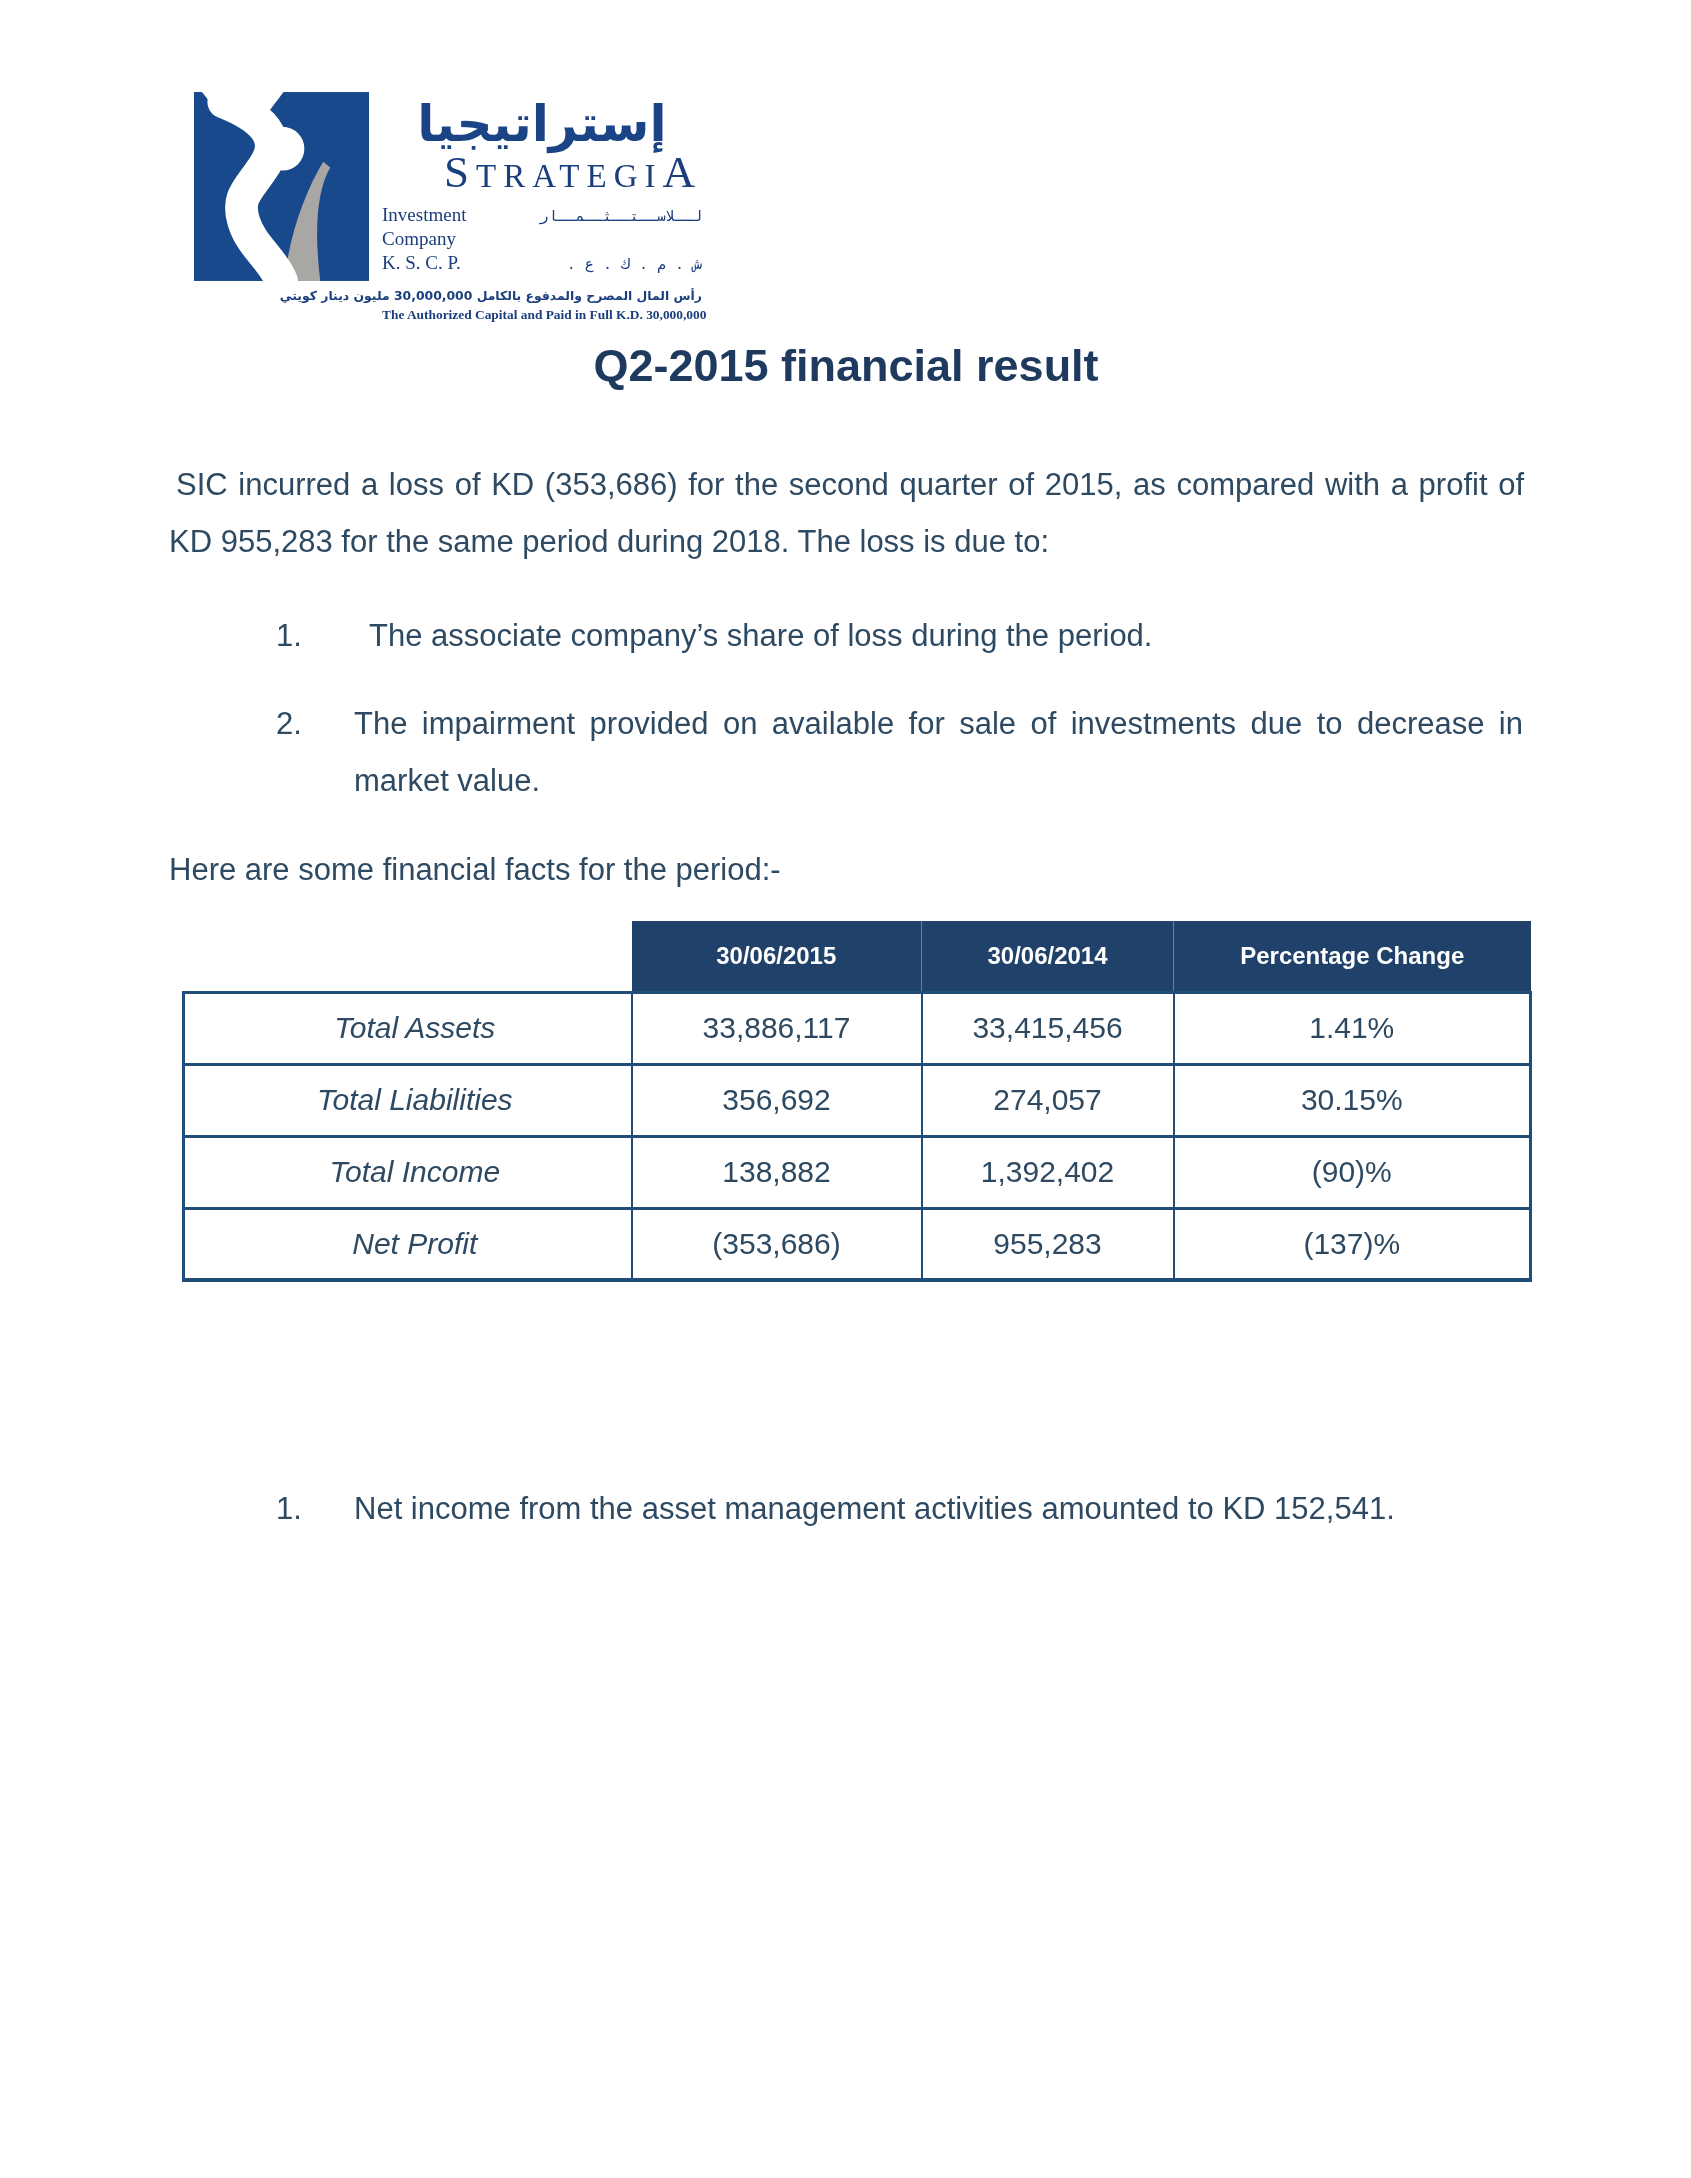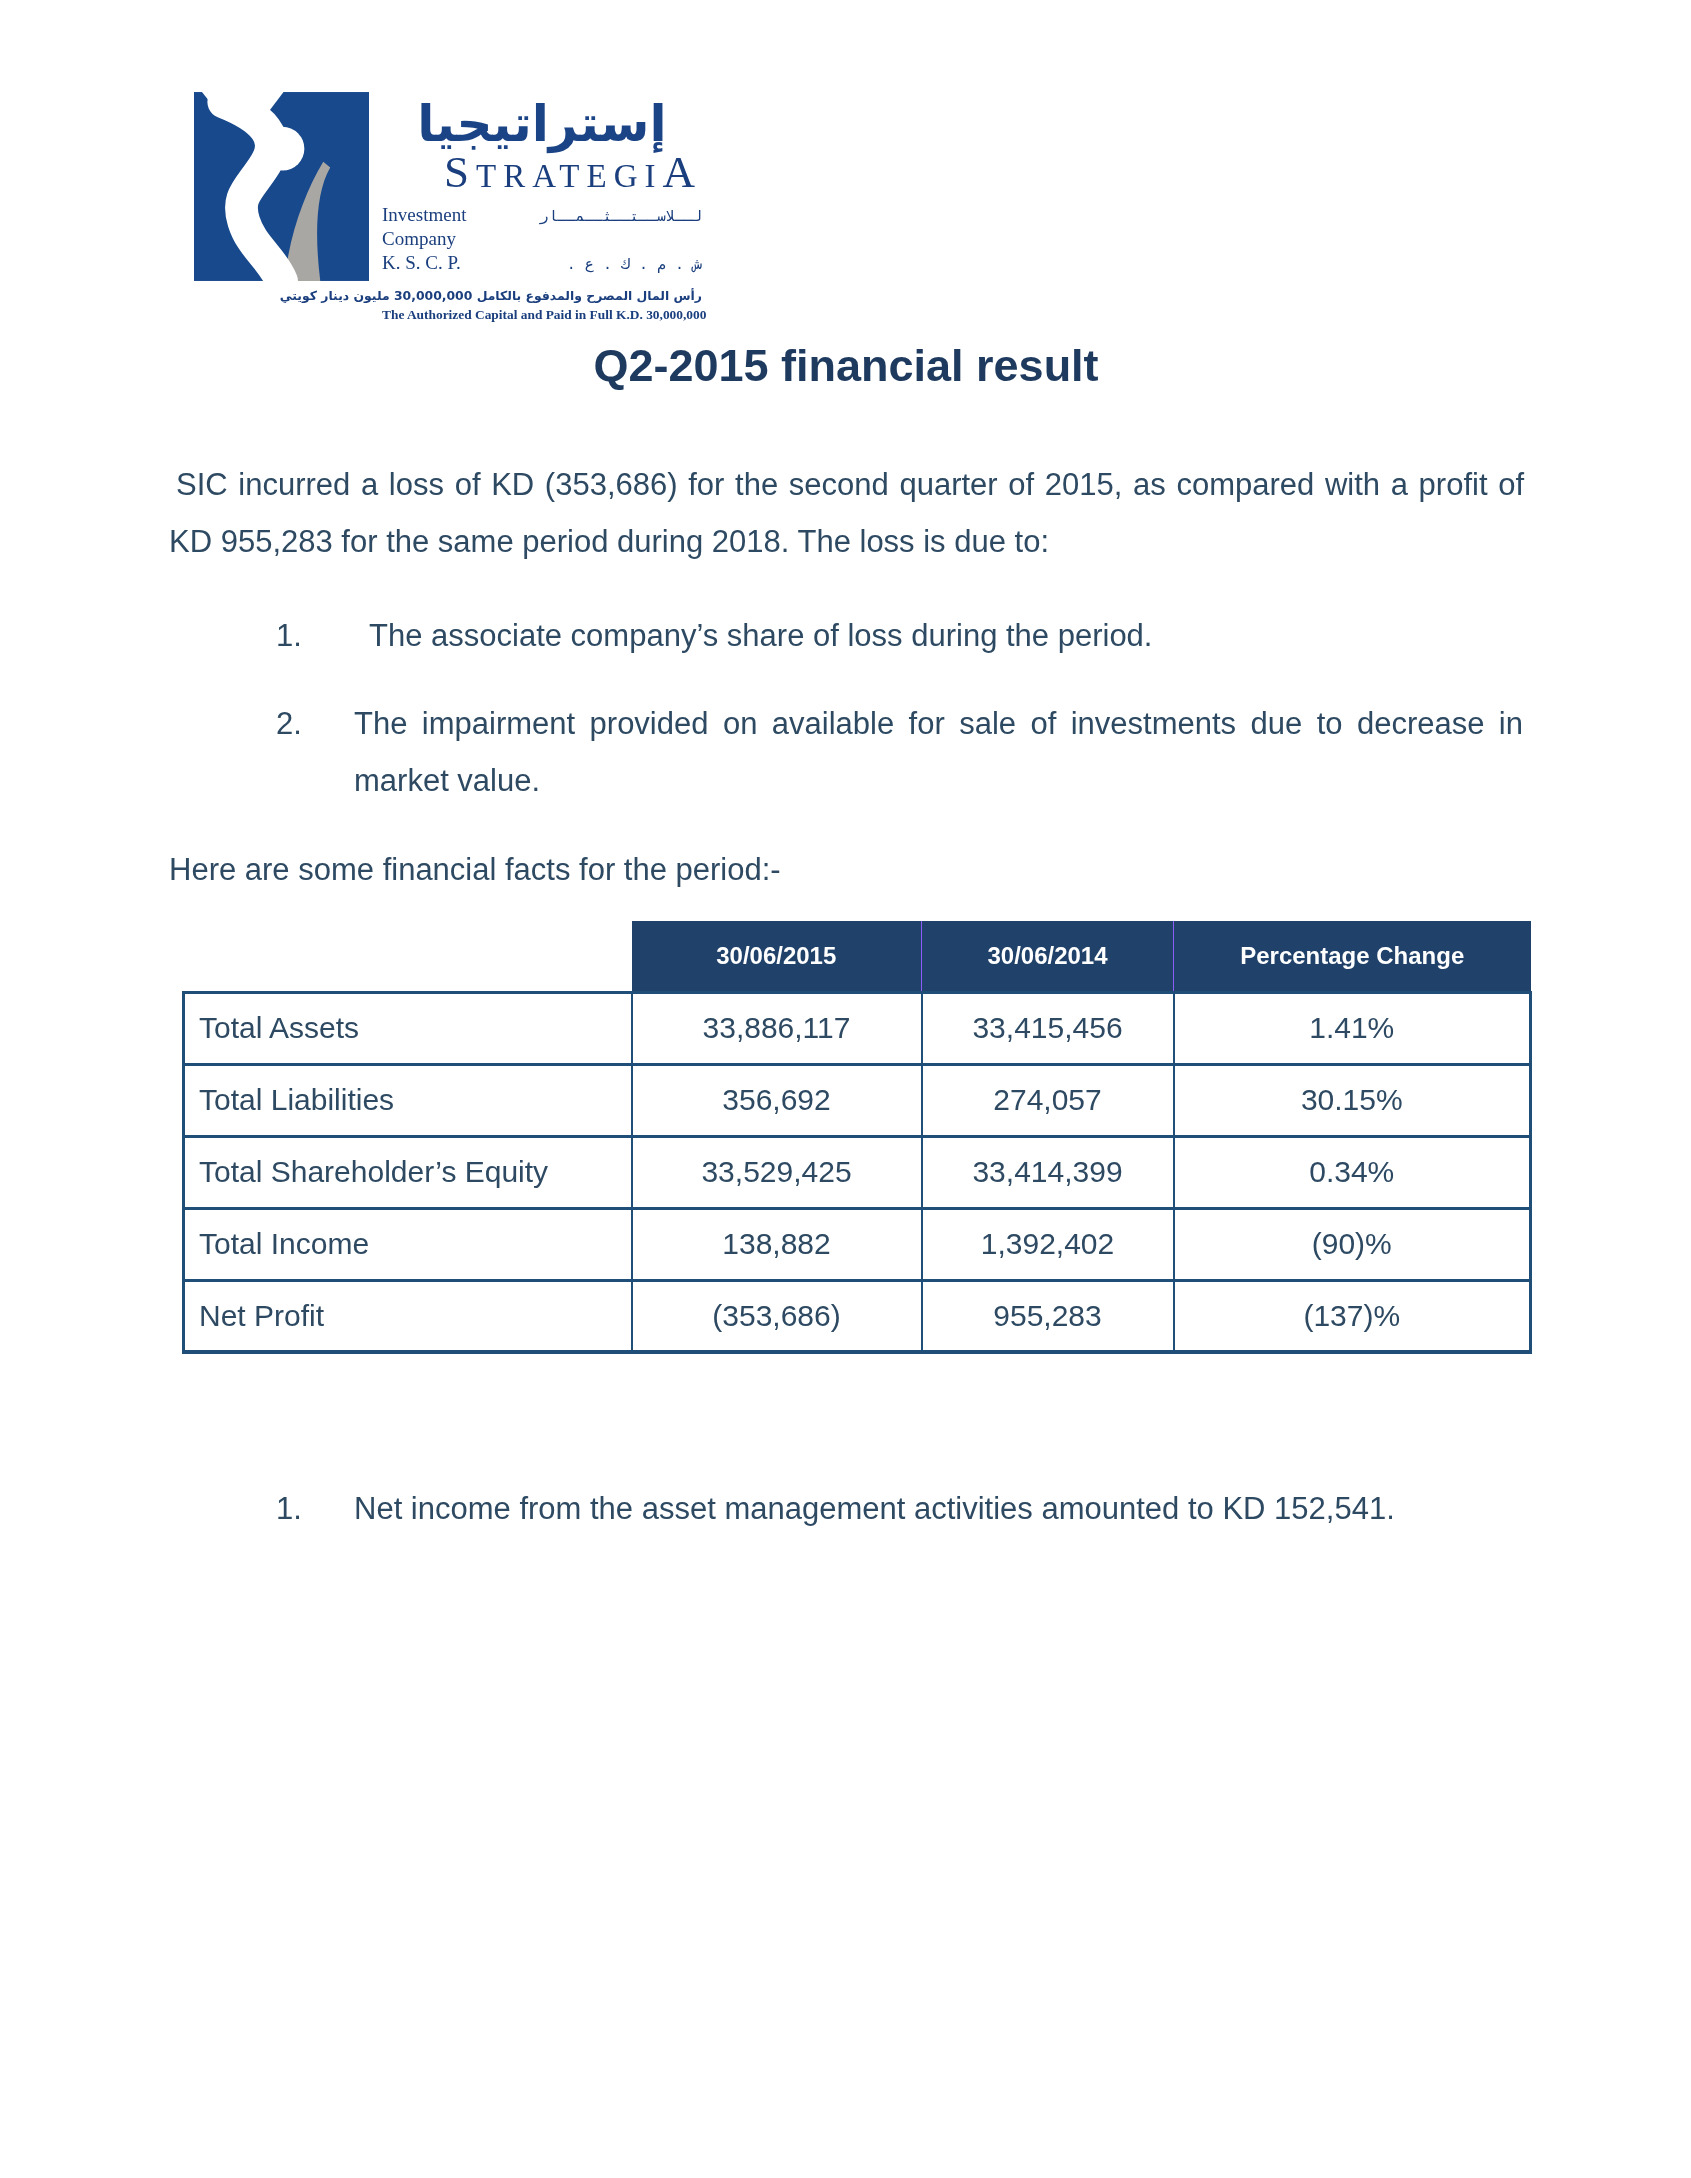--- a/index.html
+++ b/index.html
@@ -76,21 +76,21 @@
   .fin-table th {
     height: 71px; background: #20416A; color: #ffffff;
     font-weight: bold; font-size: 24px; text-align: center; border: none;
   }
   .fin-table th.corner { background: transparent; border: none; }
   .fin-table th.blue + th.blue { border-left: 1px solid #8b5cf6; text-align: center; }
   .fin-table td {
     height: 72px; border: solid #1F4E79; border-width: 3px 2px;
     vertical-align: middle; text-align: center; background: #ffffff;
   }
-  .fin-table td:first-child { text-align: left; padding-left: 14px; border-left-width: 3px; }
+  .fin-table td:first-child { text-align: center; padding-left: 14px; border-left-width: 3px; font-style: italic; }
   .fin-table td:last-child { border-right-width: 3px; }
   .fin-table tr:last-child td { border-bottom-width: 4px; }
 
   
   .supp-heading { position: absolute; top: 1409px; left: 169px; font-size: 31px; }
   .supp-list { position: absolute; top: 1480px; left: 276px; width: 1247px; }
   .supp-item { display: flex; }
   .supp-num { flex: 0 0 78px; font-size: 31px; line-height: 57px; }
   .supp-text { flex: 1 1 auto; font-size: 31px; line-height: 57px;
     text-align: justify; text-align-last: left; }
@@ -168,26 +168,20 @@
         <td>33,415,456</td>
         <td>1.41%</td>
       </tr>
       <tr>
         <td>Total Liabilities</td>
         <td>356,692</td>
         <td>274,057</td>
         <td>30.15%</td>
       </tr>
       <tr>
-        <td>Total Shareholder’s Equity</td>
-        <td>33,529,425</td>
-        <td>33,414,399</td>
-        <td>0.34%</td>
-      </tr>
-      <tr>
         <td>Total Income</td>
         <td>138,882</td>
         <td>1,392,402</td>
         <td>(90)%</td>
       </tr>
       <tr>
         <td>Net Profit</td>
         <td>(353,686)</td>
         <td>955,283</td>
         <td>(137)%</td>

